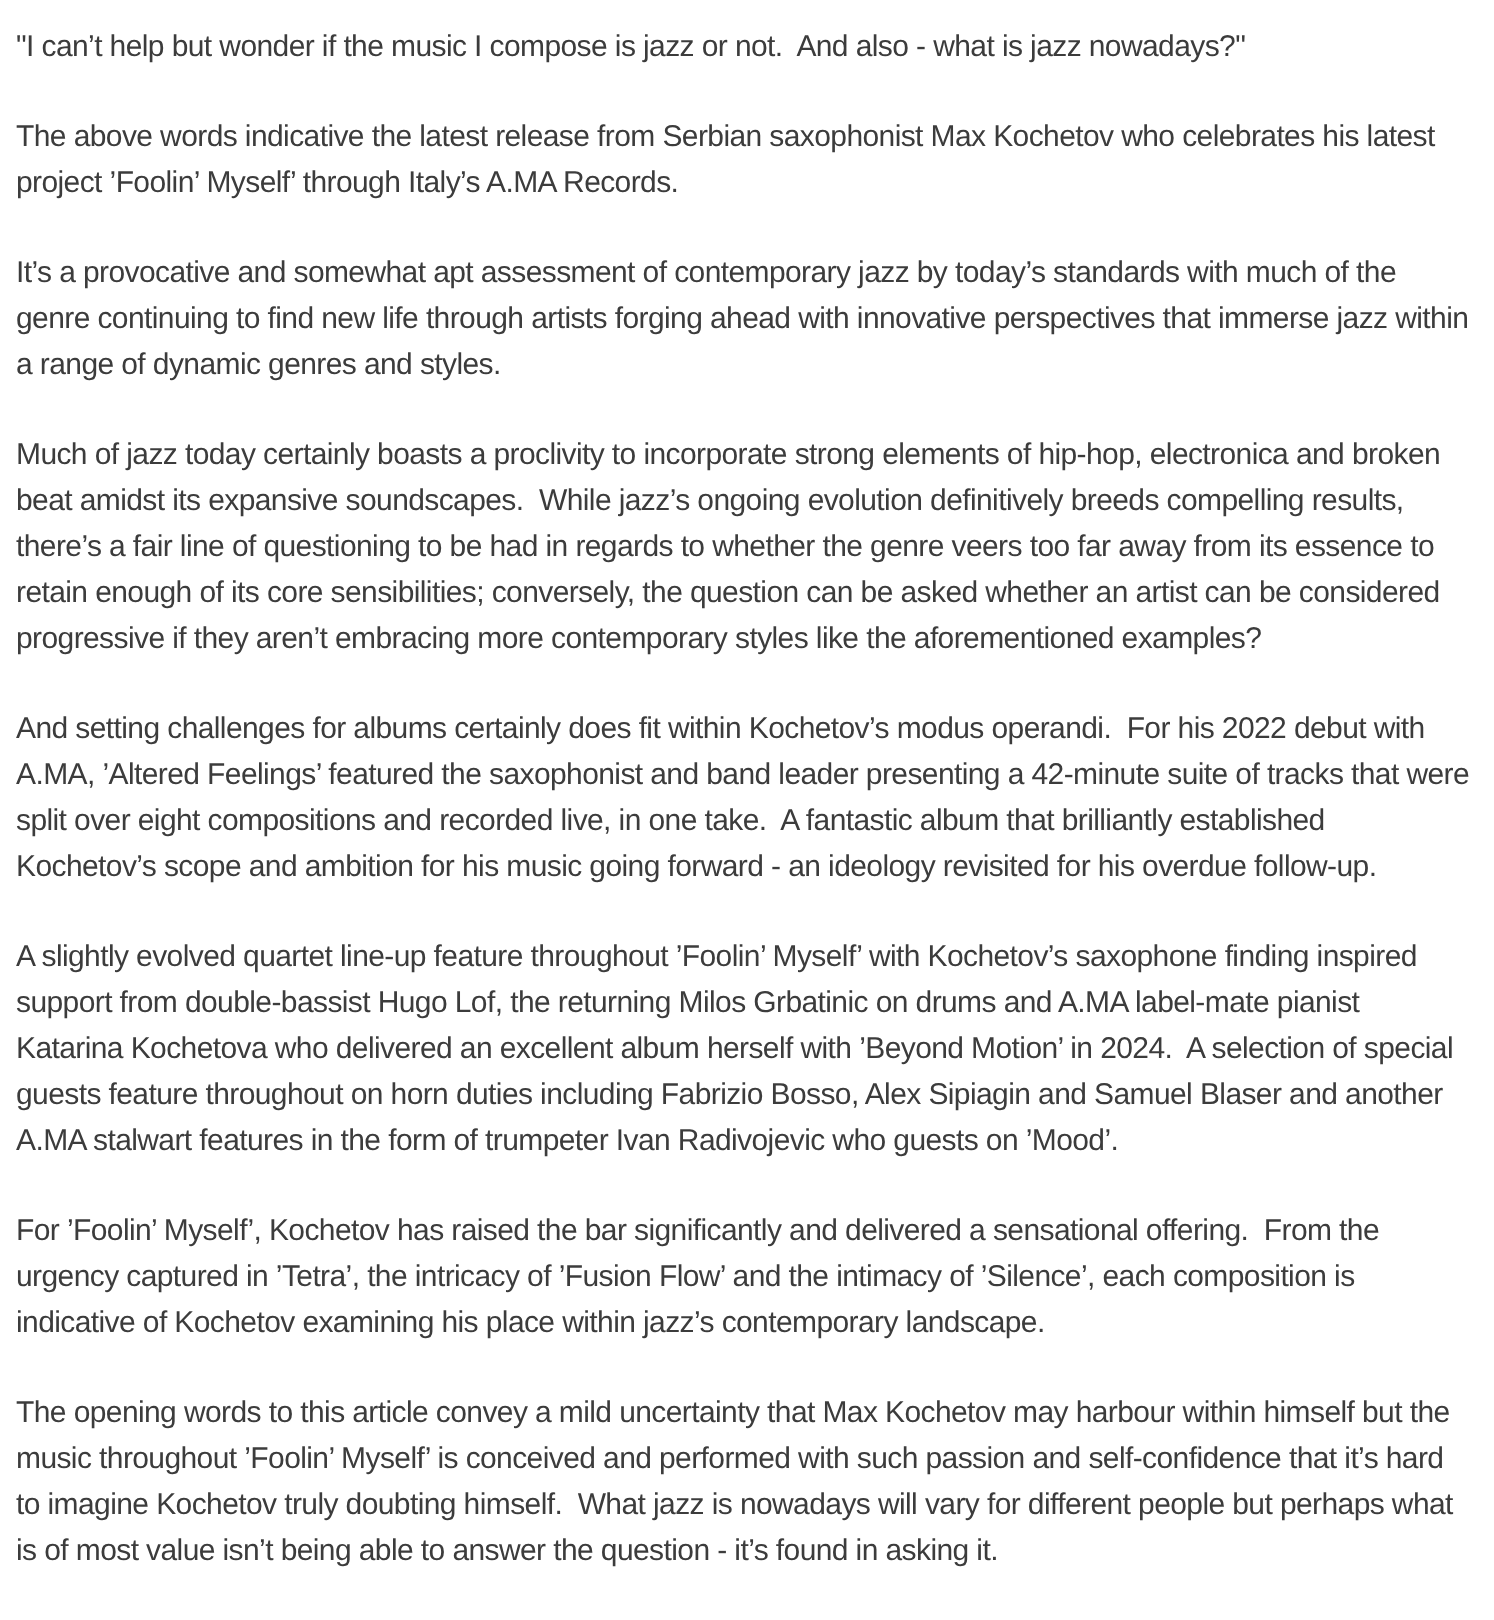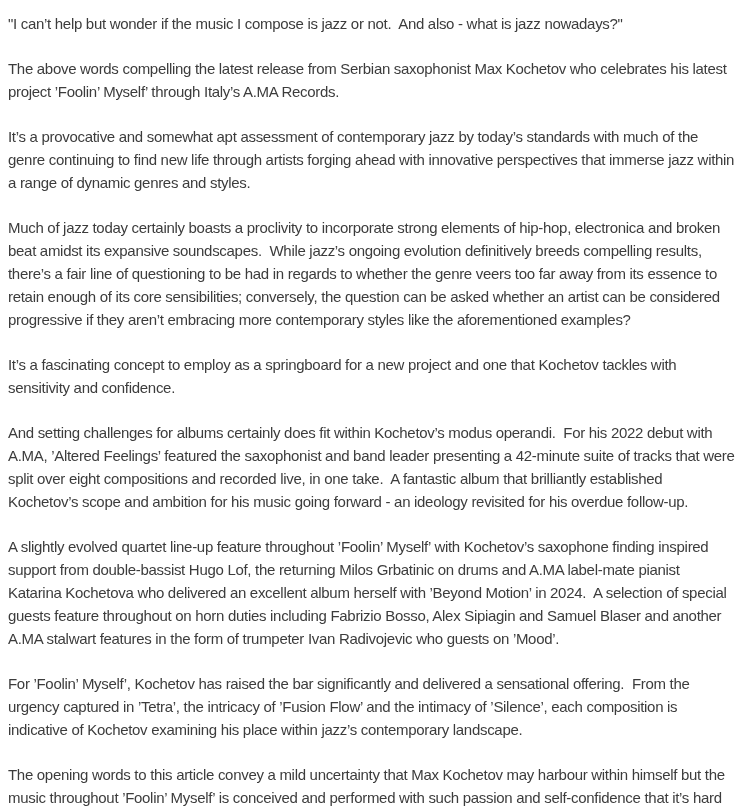--- a/index.html
+++ b/index.html
@@ -24,21 +24,20 @@
   .article-body p {
     margin: 0 0 22px 0;
     white-space: pre-wrap;
   }
 </style>
 </head>
 <body>
 
 <div class="article-body">
   <p>"I can’t help but wonder if the music I compose is jazz or not.  And also - what is jazz nowadays?"</p>
-  <p>The above words compelling the latest release from Serbian saxophonist Max Kochetov who celebrates his latest project ’Foolin’ Myself’ through Italy’s A.MA Records.</p>
+  <p>The above words indicative the latest release from Serbian saxophonist Max Kochetov who celebrates his latest project ’Foolin’ Myself’ through Italy’s A.MA Records.</p>
   <p>It’s a provocative and somewhat apt assessment of contemporary jazz by today’s standards with much of the genre continuing to find new life through artists forging ahead with innovative perspectives that immerse jazz within a range of dynamic genres and styles.</p>
   <p>Much of jazz today certainly boasts a proclivity to incorporate strong elements of hip-hop, electronica and broken beat amidst its expansive soundscapes.  While jazz’s ongoing evolution definitively breeds compelling results, there’s a fair line of questioning to be had in regards to whether the genre veers too far away from its essence to retain enough of its core sensibilities; conversely, the question can be asked whether an artist can be considered progressive if they aren’t embracing more contemporary styles like the aforementioned examples?</p>
-  <p>It’s a fascinating concept to employ as a springboard for a new project and one that Kochetov tackles with sensitivity and confidence.</p>
   <p>And setting challenges for albums certainly does fit within Kochetov’s modus operandi.  For his 2022 debut with A.MA, ’Altered Feelings’ featured the saxophonist and band leader presenting a 42-minute suite of tracks that were split over eight compositions and recorded live, in one take.  A fantastic album that brilliantly established Kochetov’s scope and ambition for his music going forward - an ideology revisited for his overdue follow-up.</p>
   <p>A slightly evolved quartet line-up feature throughout ’Foolin’ Myself’ with Kochetov’s saxophone finding inspired support from double-bassist Hugo Lof, the returning Milos Grbatinic on drums and A.MA label-mate pianist Katarina Kochetova who delivered an excellent album herself with ’Beyond Motion’ in 2024.  A selection of special guests feature throughout on horn duties including Fabrizio Bosso, Alex Sipiagin and Samuel Blaser and another A.MA stalwart features in the form of trumpeter Ivan Radivojevic who guests on ’Mood’.</p>
   <p>For ’Foolin’ Myself’, Kochetov has raised the bar significantly and delivered a sensational offering.  From the urgency captured in ’Tetra’, the intricacy of ’Fusion Flow’ and the intimacy of ’Silence’, each composition is indicative of Kochetov examining his place within jazz’s contemporary landscape.</p>
   <p>The opening words to this article convey a mild uncertainty that Max Kochetov may harbour within himself but the music throughout ’Foolin’ Myself’ is conceived and performed with such passion and self-confidence that it’s hard to imagine Kochetov truly doubting himself.  What jazz is nowadays will vary for different people but perhaps what is of most value isn’t being able to answer the question - it’s found in asking it.</p>
 </div>
 
 </body></html>

